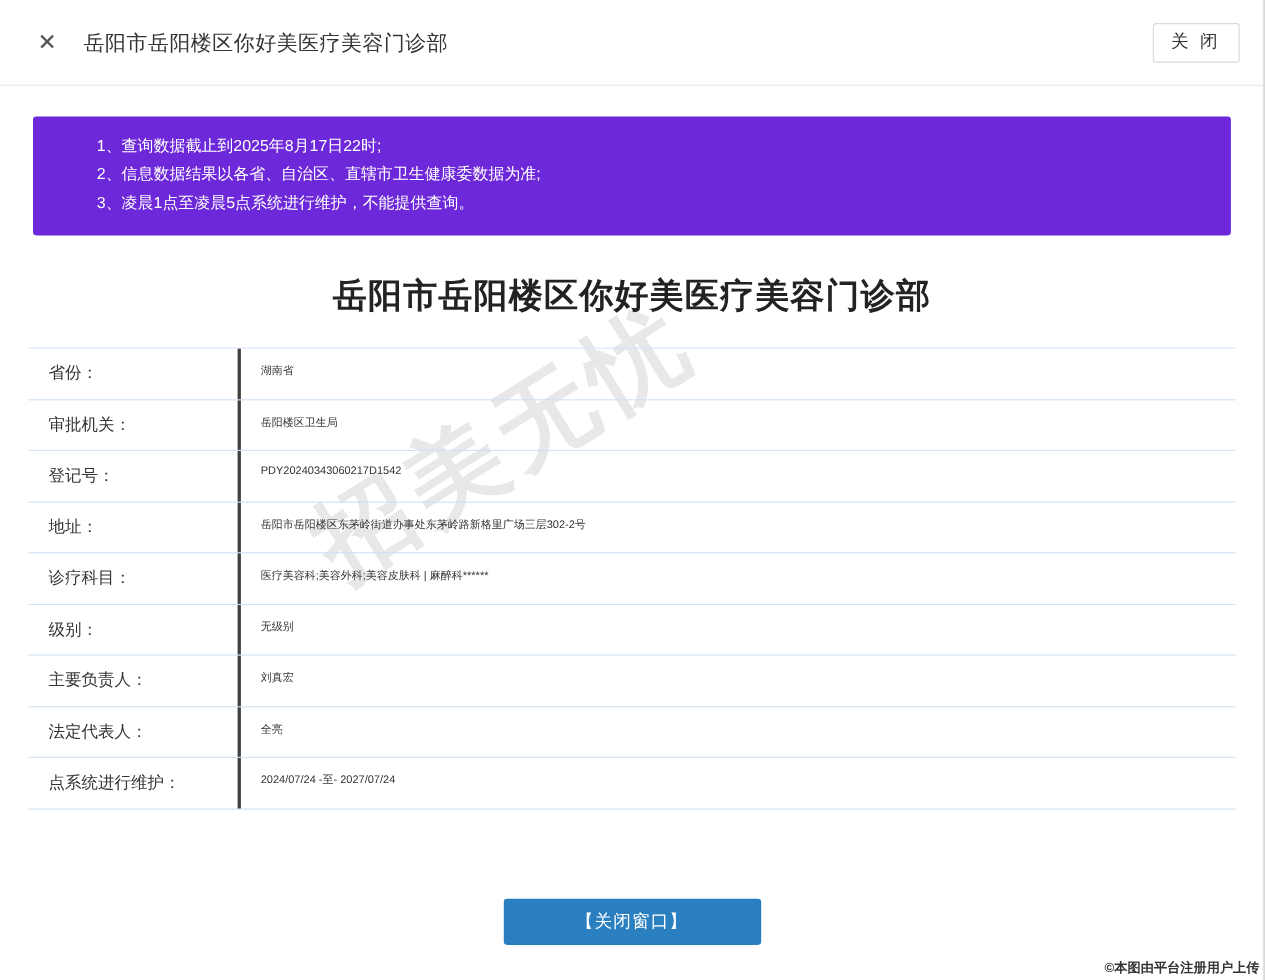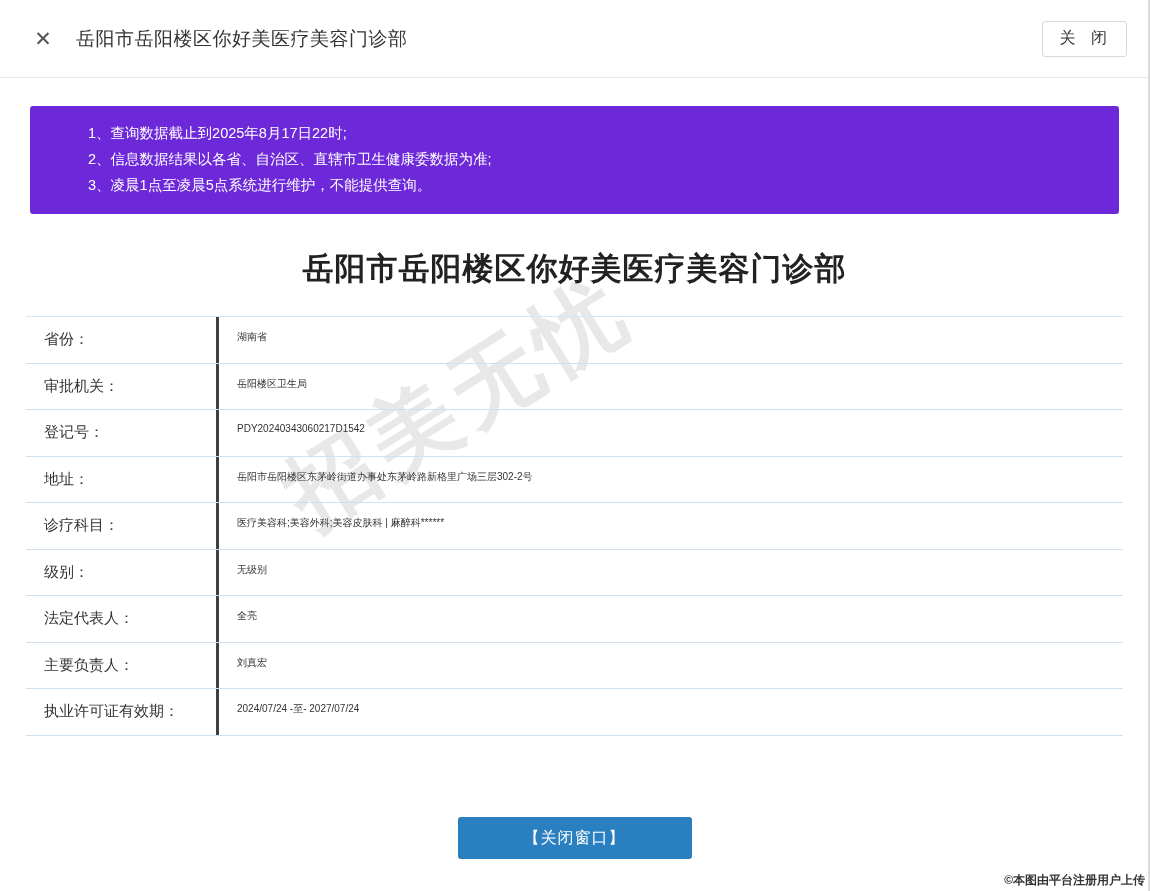--- a/index.html
+++ b/index.html
@@ -52,21 +52,21 @@
     min-width: 78px;
     height: 36px;
     padding: 0 16px;
     background: #fff;
     border: 1px solid #d9d9d9;
     border-radius: 3px;
     font-size: 16px;
     color: #333;
     letter-spacing: 3px;
     cursor: pointer;
-    font-family: Liberation Mono, monospace;
+    font-family: Liberation Sans, sans-serif;
   }
 
   
   .notice {
     margin: 28px 30px 0 30px;
     background: #6d28d9;
     border-radius: 3px;
     padding: 14px 0 16px 0;
     color: #fff;
   }
@@ -225,31 +225,31 @@
       <div class="info-label">诊疗科目：</div>
       <div class="info-value">医疗美容科;美容外科;美容皮肤科 | 麻醉科******</div>
     </div>
 
     <div class="info-row">
       <div class="info-label">级别：</div>
       <div class="info-value">无级别</div>
     </div>
 
     <div class="info-row">
+      <div class="info-label">主要负责人：</div>
+      <div class="info-value">刘真宏</div>
+    </div>
+
+    <div class="info-row">
       <div class="info-label">法定代表人：</div>
       <div class="info-value">全亮</div>
     </div>
 
     <div class="info-row">
-      <div class="info-label">主要负责人：</div>
-      <div class="info-value">刘真宏</div>
-    </div>
-
-    <div class="info-row">
-      <div class="info-label">执业许可证有效期：</div>
+      <div class="info-label">点系统进行维护：</div>
       <div class="info-value">2024/07/24 -至- 2027/07/24</div>
     </div>
 
   </div>
 
   <div class="footer">
     <button class="btn-close-window">【关闭窗口】</button>
   </div>
 
   <div class="corner-credit">©本图由平台注册用户上传</div>

